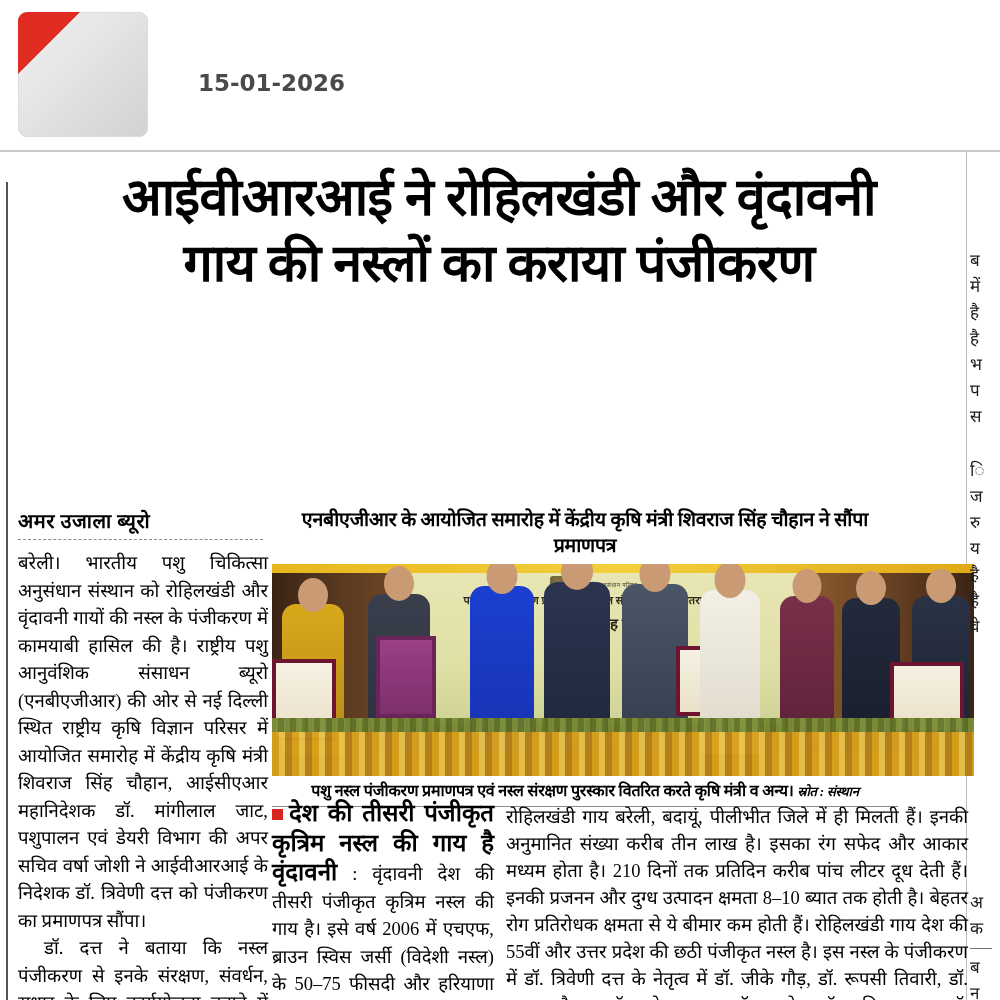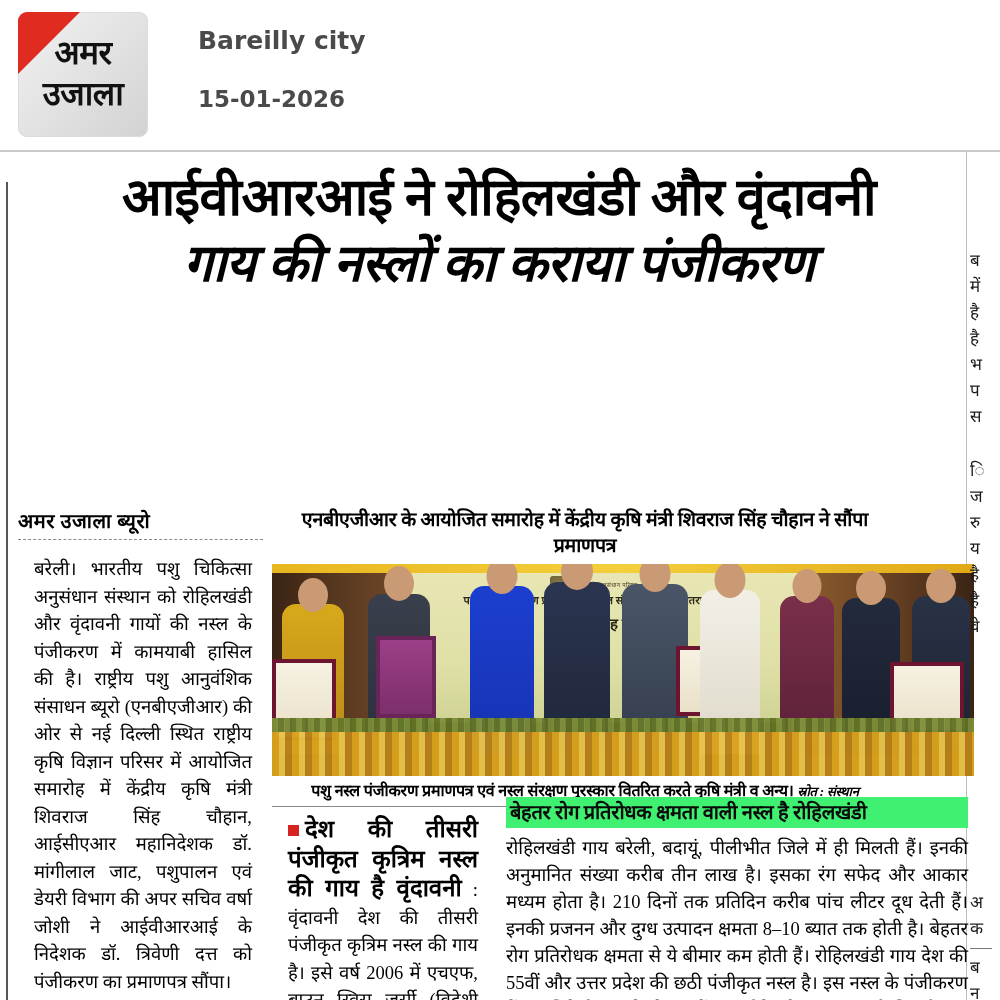--- a/index.html
+++ b/index.html
@@ -63,21 +63,21 @@
   .header-city {
     font-size: 25px;
     font-weight: bold;
     color: #4a4a4a;
     line-height: 34px;
   }
   .header-date {
     font-size: 23px;
     font-weight: bold;
     color: #4a4a4a;
-    margin-top: 26px;
+    margin-top: 44px;
     line-height: 30px;
   }
 
   
   .clip {
     position: relative;
     width: 1000px;
     height: 848px;
     background: #fff;
     overflow: hidden;
@@ -106,21 +106,21 @@
     top: 13px;
     width: 950px;
     text-align: center;
     font-family: "Liberation Serif", "DejaVu Serif", serif;
     font-weight: bold;
     font-size: 52px;
     line-height: 66px;
     letter-spacing: -0.5px;
     color: #000;
   }
-  .headline .hl2 { display: block; font-style: italic; }
+  .headline .hl2 { display: block; }
 
   
   .col-left {
     position: absolute;
     left: 18px;
     top: 358px;
     width: 250px;
   }
   .byline {
     font-weight: bold;
@@ -133,21 +133,21 @@
     margin: 7px 0 10px 0;
     width: 245px;
   }
   .body-text {
     font-size: 18.5px;
     line-height: 27.5px;
     text-align: justify;
     text-justify: inter-word;
     font-family: "Liberation Serif", "DejaVu Serif", serif;
   }
-  .body-text p { margin: 16px; }
+  .body-text p { margin: 0; }
   .body-text p + p { text-indent: 26px; }
 
   
   .photo-wrap {
     position: absolute;
     left: 272px;
     top: 355px;
     width: 626px;
   }
   .photo-kicker {
@@ -309,27 +309,22 @@
   }
   .sliver div { white-space: nowrap; }
   .sl-rule { border-bottom: 1px solid #777; margin: 6px 0; width: 22px; }
 </style>
 </head>
 <body>
 
 <div class="header">
   <div class="logo-box">
     <div class="logo-red"></div>
-    <div class="logo-text">
-      <div>अमर</div>
-      <div>उजाला</div>
-    </div>
   </div>
   <div class="header-meta">
-    <div class="header-city">Bareilly city</div>
     <div class="header-date">15-01-2026</div>
   </div>
 </div>
 
 <div class="clip">
 
   <div class="left-rule"></div>
   <div class="right-rule"></div>
 
   <div class="headline">
@@ -411,21 +406,20 @@
     </div>
   </div>
 
   <div class="col-mid">
     <div class="body-text">
       <p><span class="sq-red"></span><span class="subhead-inline">देश की तीसरी पंजीकृत कृत्रिम नस्ल की गाय है वृंदावनी</span><span> : वृंदावनी देश की तीसरी पंजीकृत कृत्रिम नस्ल की गाय है। इसे वर्ष 2006 में एचएफ, ब्राउन स्विस जर्सी (विदेशी नस्ल) के 50–75 फीसदी और हरियाणा (स्वदेशी नस्ल) के 25–50 फीसदी अनुवांशिक गुणों के संयोजन से विकसित किया गया। 10 पीढ़ी के बाद गुण में स्थिरता आई। रंग भूरा, काला और आकार मध्यम होता है। औसत दुग्ध उत्पादन एक ब्यात में 35 सौ किलो है। कृत्रिम गर्भाधान के लिए वर्ष 2009 से 2025 तक</span></p>
     </div>
   </div>
 
   <div class="col-green">
-    <div class="green-bar">बेहतर रोग प्रतिरोधक क्षमता वाली नस्ल है रोहिलखंडी</div>
     <div class="green-body">रोहिलखंडी गाय बरेली, बदायूं, पीलीभीत जिले में ही मिलती हैं। इनकी अनुमानित संख्या करीब तीन लाख है। इसका रंग सफेद और आकार मध्यम होता है। 210 दिनों तक प्रतिदिन करीब पांच लीटर दूध देती हैं। इनकी प्रजनन और दुग्ध उत्पादन क्षमता 8–10 ब्यात तक होती है। बेहतर रोग प्रतिरोधक क्षमता से ये बीमार कम होती हैं। रोहिलखंडी गाय देश की 55वीं और उत्तर प्रदेश की छठी पंजीकृत नस्ल है। इस नस्ल के पंजीकरण में डॉ. त्रिवेणी दत्त के नेतृत्व में डॉ. जीके गौड़, डॉ. रूपसी तिवारी, डॉ. अनुज चौहान, डॉ. बृजेश कुमार, डॉ. आयोन, डॉ. अमित कुमार, डॉ. श्रीकांत का योगदान रहा।</div>
   </div>
 
   <div class="sliver">
     <div style="margin-top:96px;">
       <div>ब</div>
       <div>में</div>
       <div>है</div>
       <div>है</div>
       <div>भ</div>

